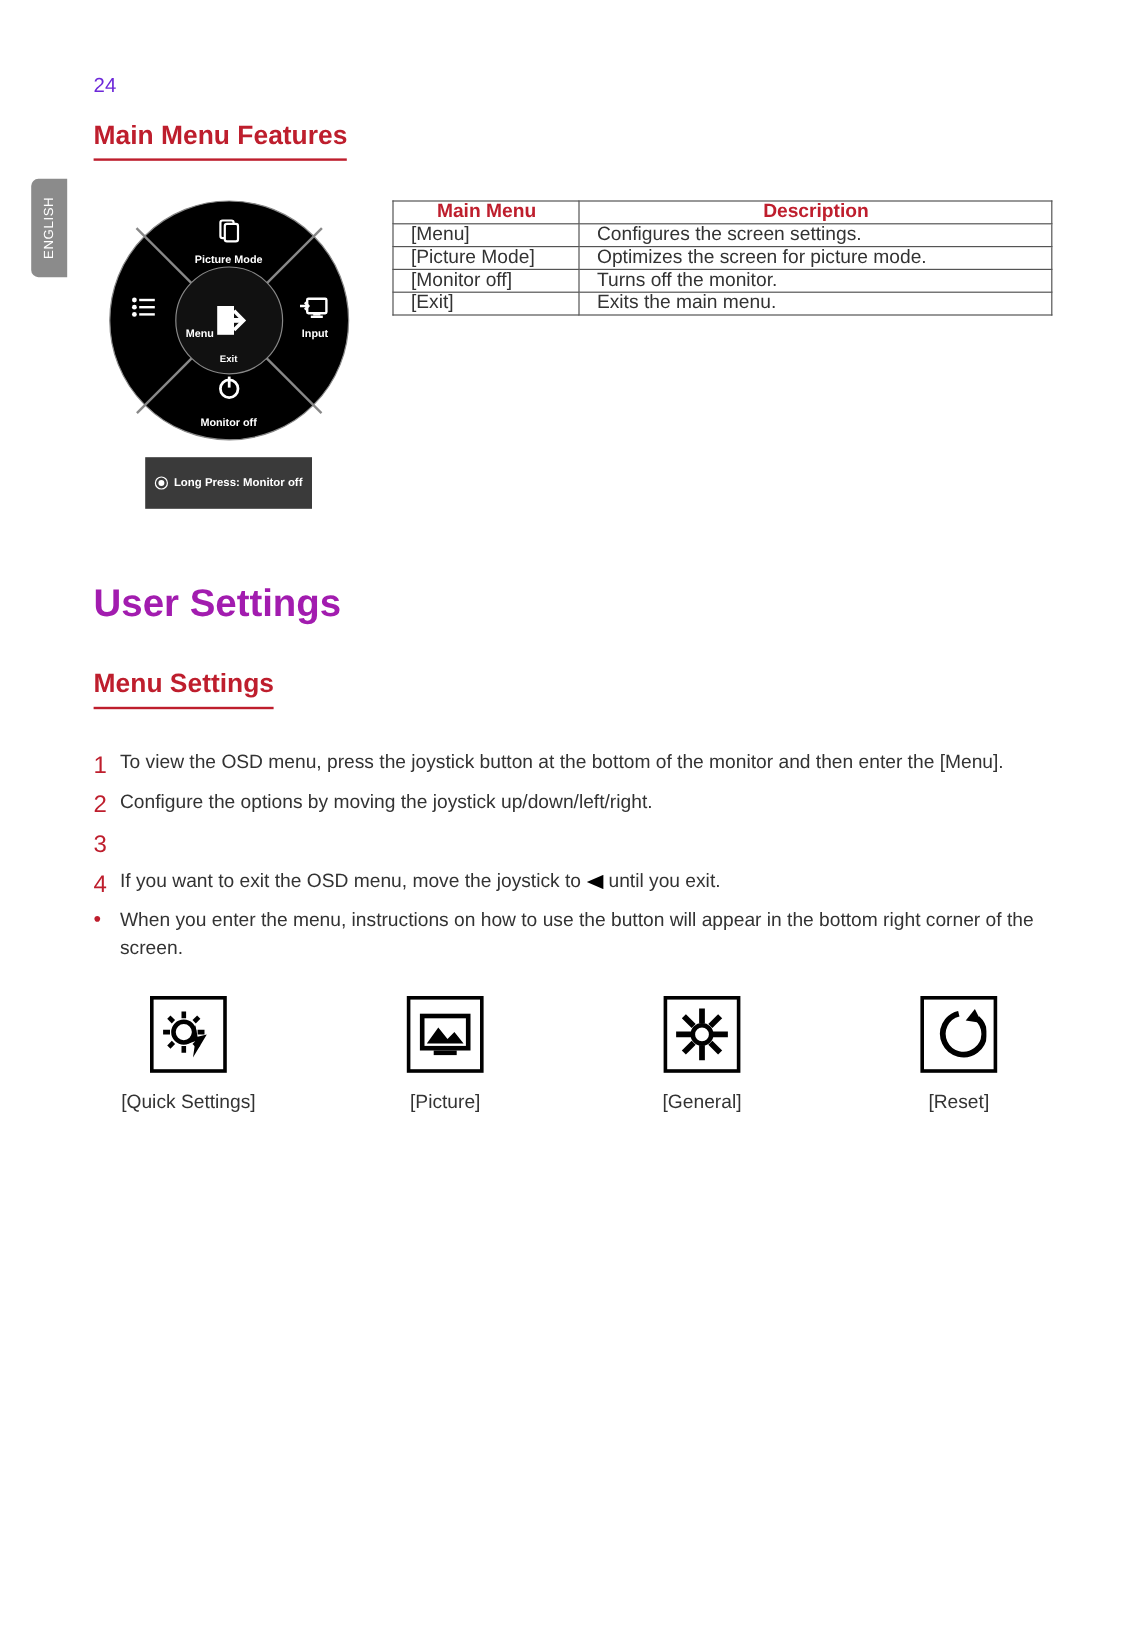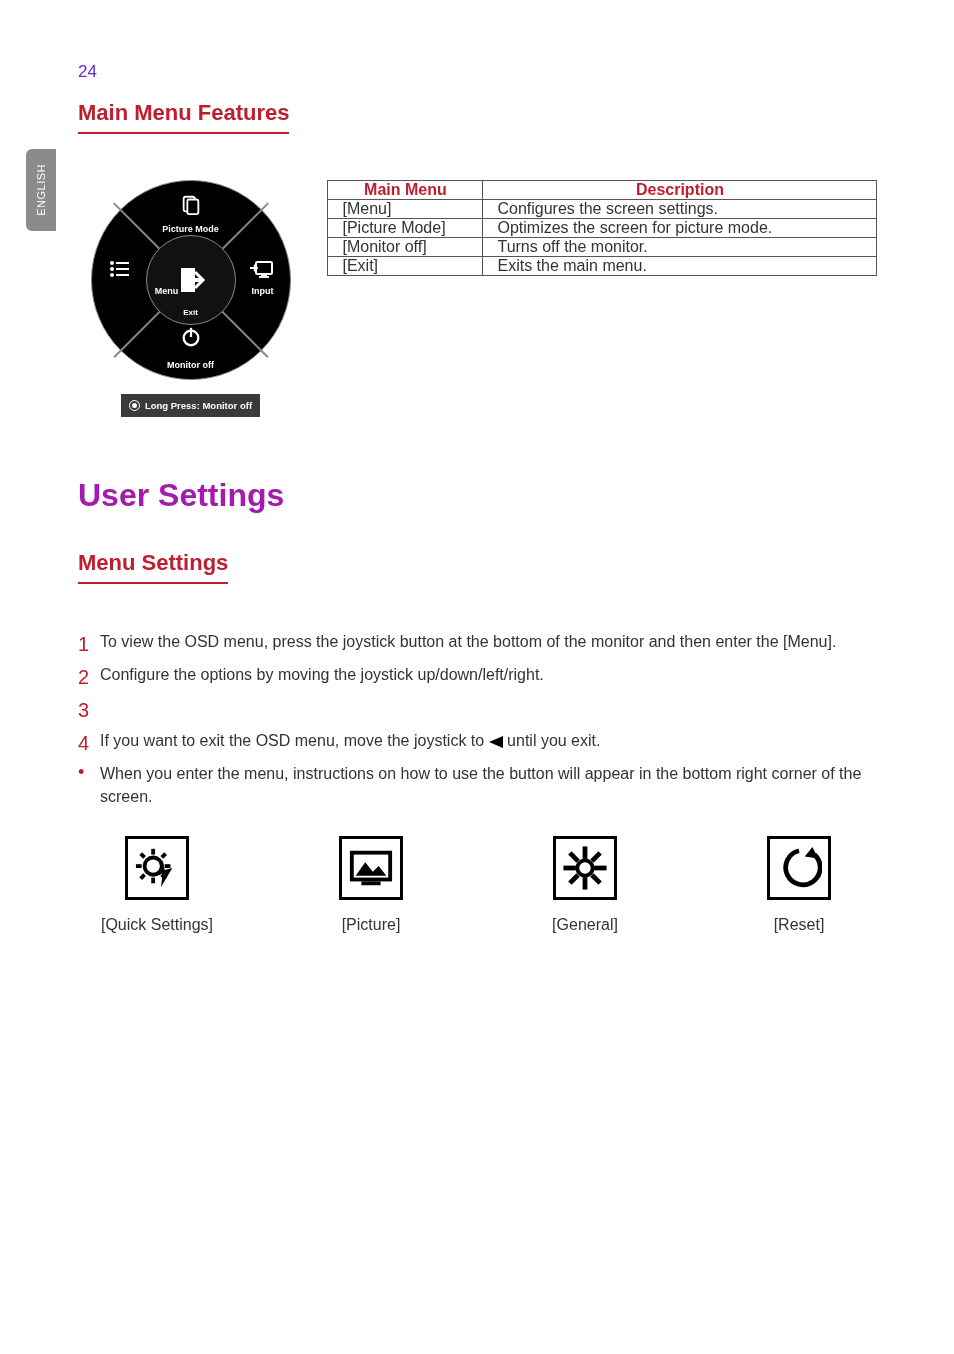--- a/index.html
+++ b/index.html
@@ -45,21 +45,21 @@
     top: 100px;
     width: 800px;
   }
   h2.red-underline {
     color: #be1e2d;
     font-size: 22px;
     font-weight: 700;
     padding-bottom: 6px;
     border-bottom: 2px solid #be1e2d;
     display: inline-block;
-    margin-bottom: 28px;
+    margin-bottom: 15px;
   }
   h1.big-red {
     color: #a21caf;
     font-size: 32px;
     font-weight: 700;
     margin-top: 60px;
     margin-bottom: 36px;
   }
   
   .diagram-wrap {
@@ -115,21 +115,21 @@
   .ic-top { top:14px; left:88px; width:24px;}
   .ic-left { top:80px; left:17px; width:24px;}
   .ic-right { top:80px; right:17px; width:24px;}
   .ic-center { top:82px; left:82px; width:36px; height:36px;}
   .ic-bottom { bottom:28px; left:88px; width:24px;}
   .longpress-bar {
     background:#3a3a3a;
     color:#fff;
     font-size:9.5px;
     font-weight:700;
-    padding:6px 8px;
+    padding:16px 8px;
     display:inline-flex;
     align-items:center;
     gap:5px;
     margin-top:4px;
   }
   .longpress-bar .dot {
     width:11px; height:11px; border:1.5px solid #fff; border-radius:50%;
     display:inline-flex; align-items:center; justify-content:center;
   }
   .longpress-bar .dot::after { content:""; width:5px; height:5px; background:#fff; border-radius:50%;}

